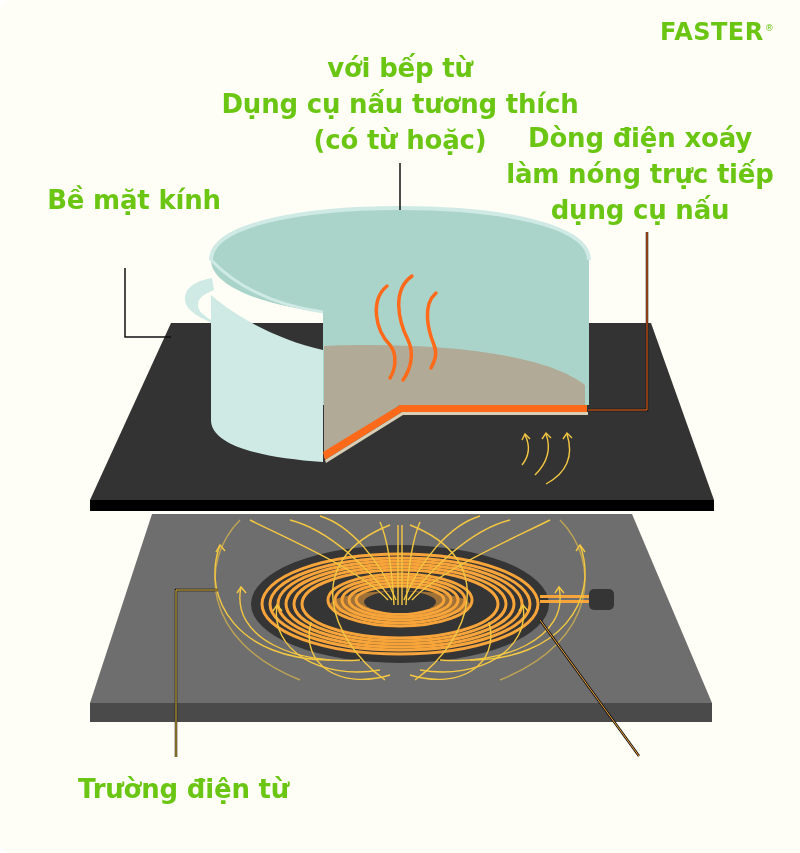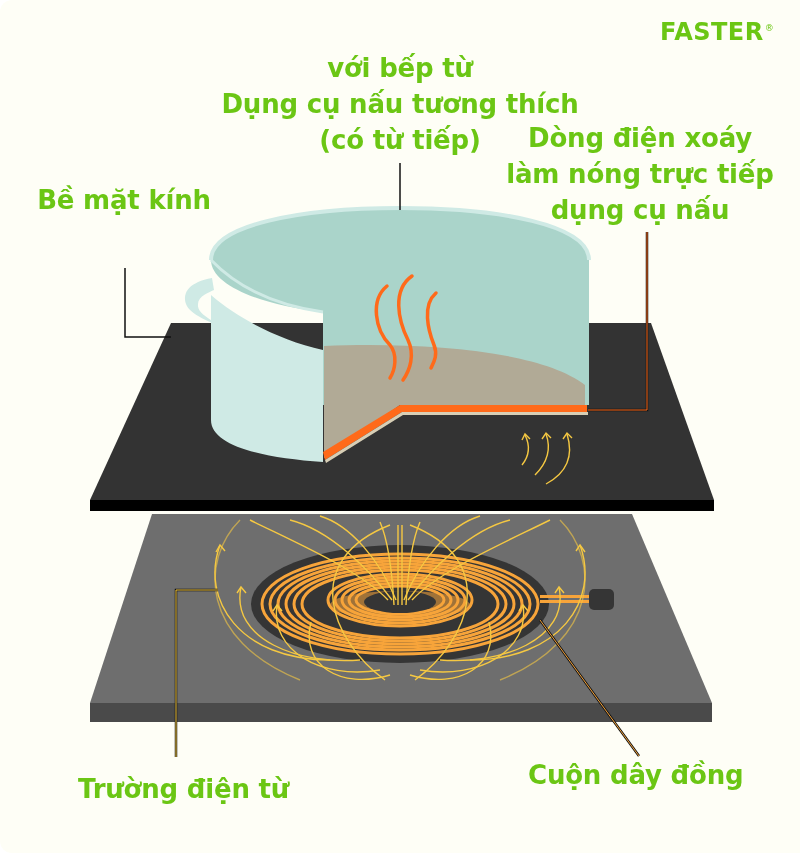--- a/index.html
+++ b/index.html
@@ -135,30 +135,29 @@
     </g>
   </svg>
 
   <div class="logo">
     <span>FASTER</span><sup>®</sup>
   </div>
 
   <div class="label" style="left:200px; top:50px; width:400px;">
     <div>với bếp từ</div>
     <div>Dụng cụ nấu tương thích</div>
-    <div>(có từ tiếp)</div>
+    <div>(có từ hoặc)</div>
   </div>
 
   <div class="label" style="left:495px; top:120px; width:290px;">
     <div>Dòng điện xoáy</div>
     <div>làm nóng trực tiếp</div>
     <div>dụng cụ nấu</div>
   </div>
 
-  <div class="label" style="left:24px; top:182px; width:200px;">
+  <div class="label" style="left:34px; top:182px; width:200px;">
     <div>Bề mặt kính</div>
   </div>
 
   <div class="label left" style="left:78px; top:757px;margin-top:14px;">Trường điện từ</div>
 
-  <div class="label left" style="left:528px; top:757px;">Cuộn dây đồng</div>
 
 </div>
 
 </body></html>

